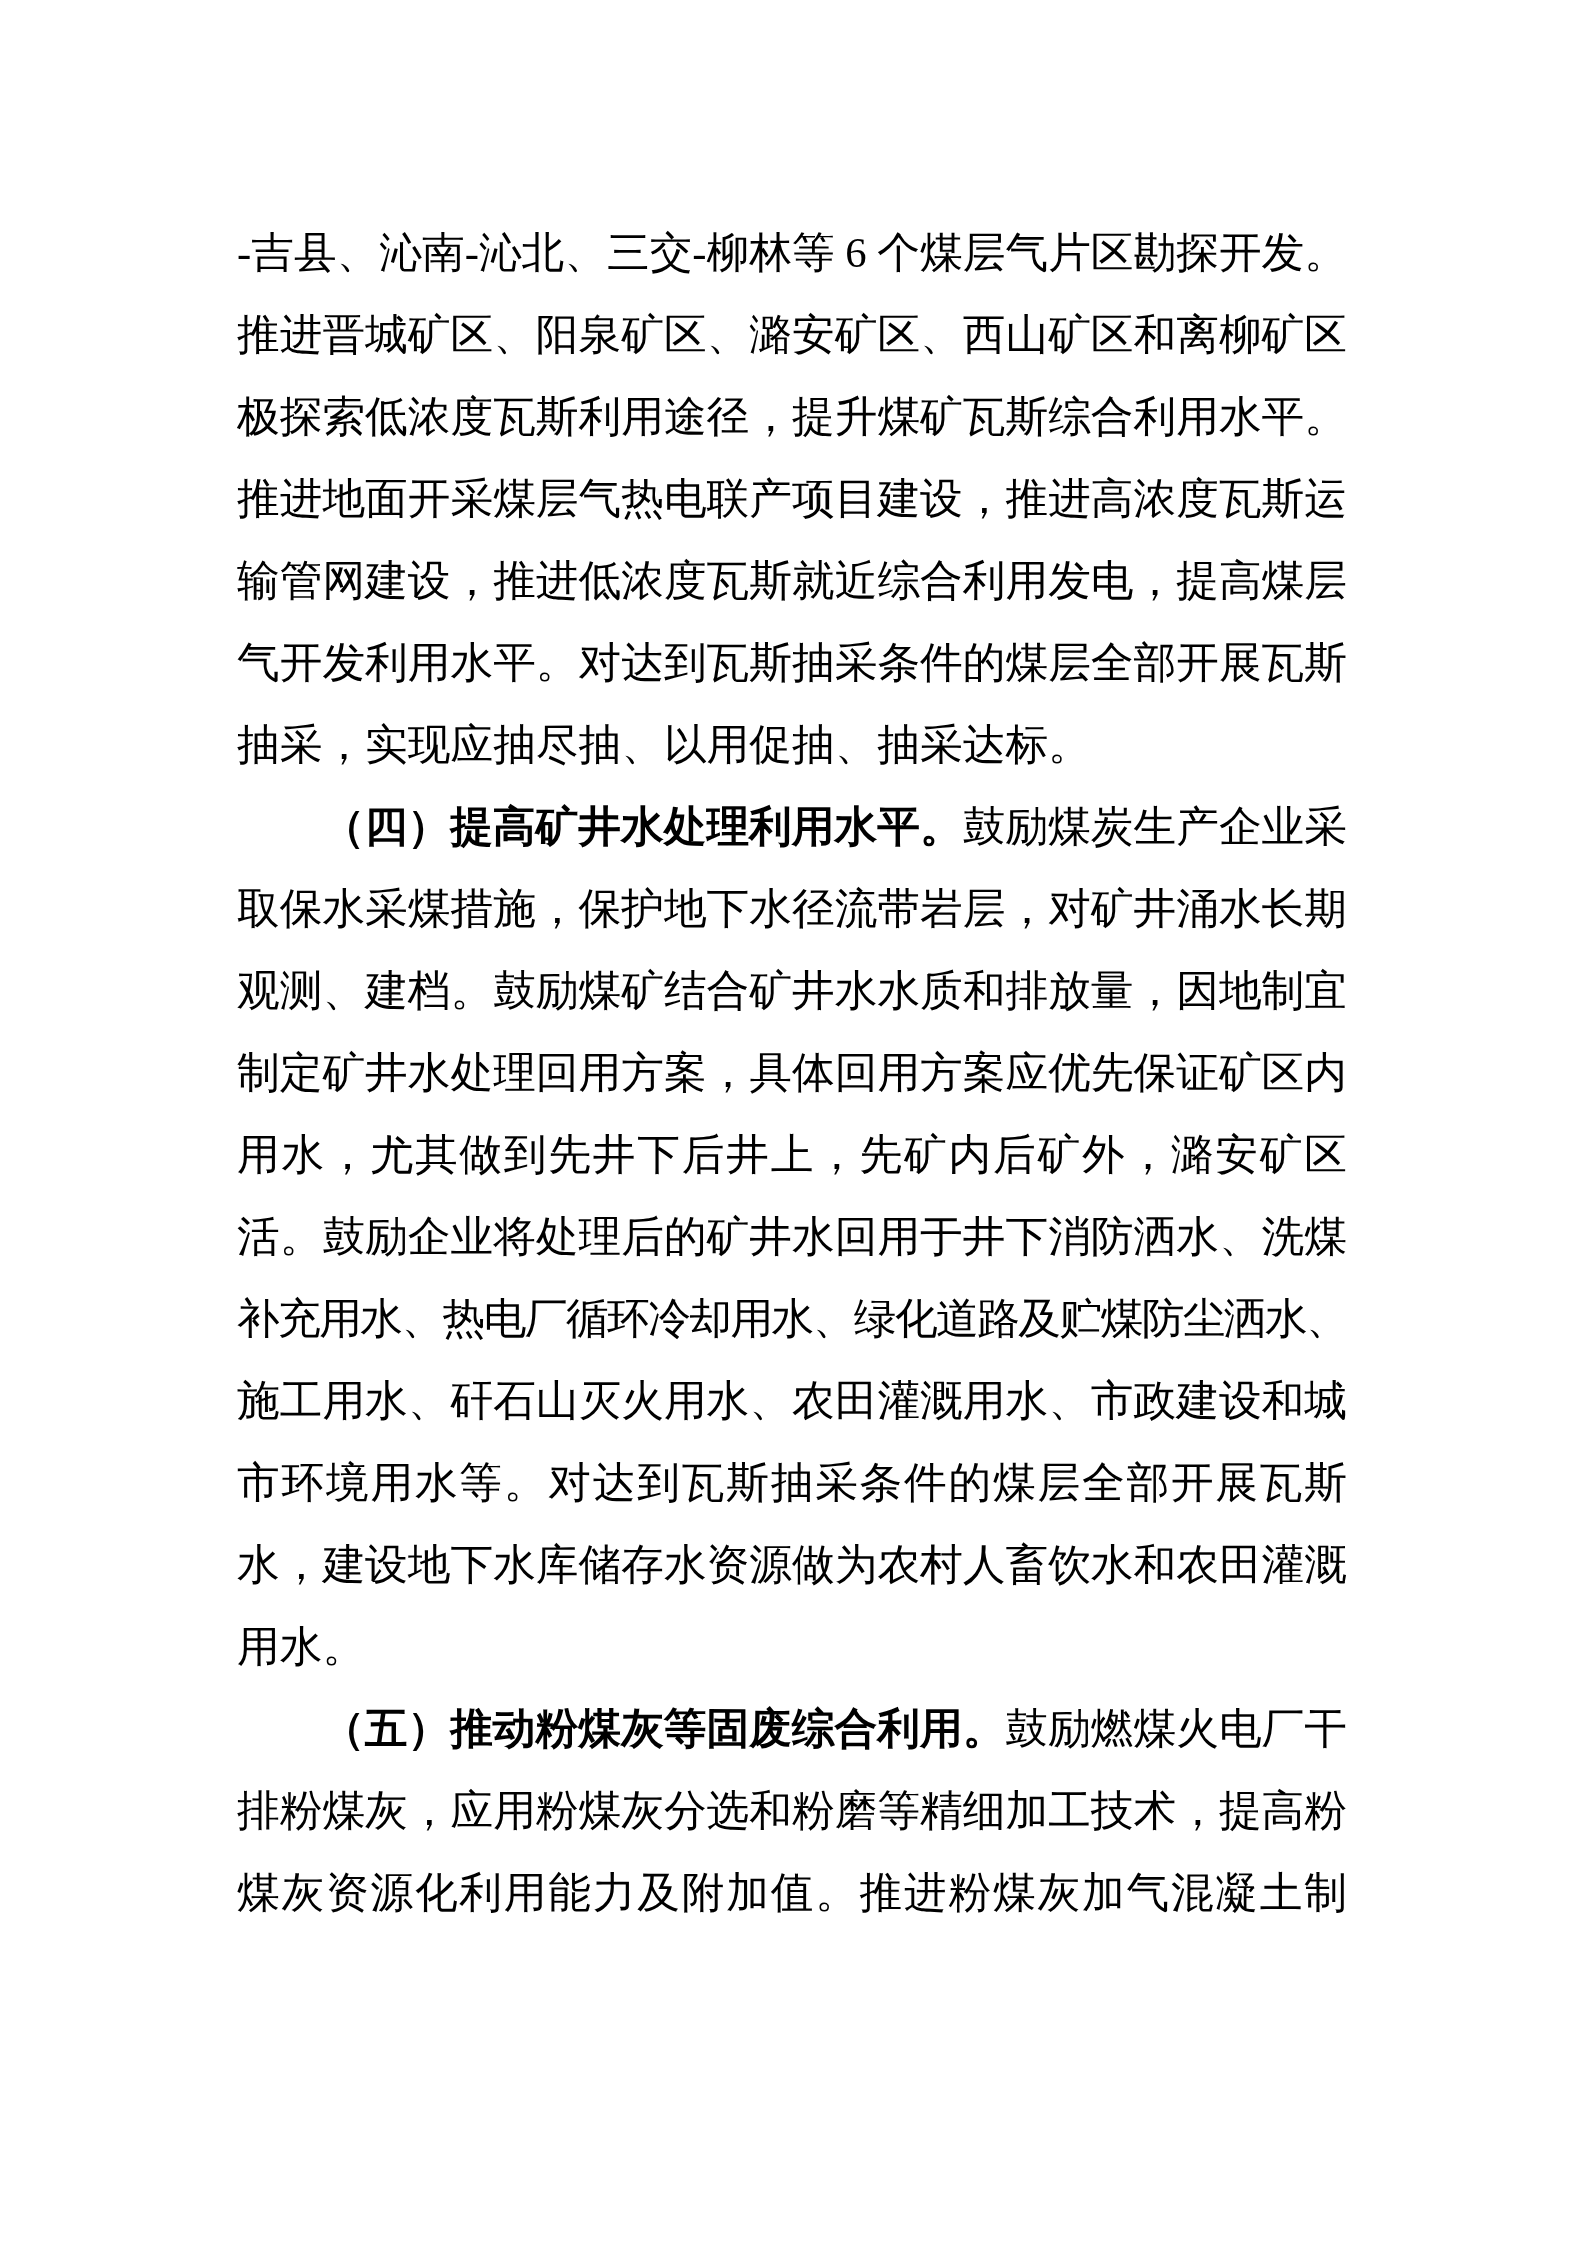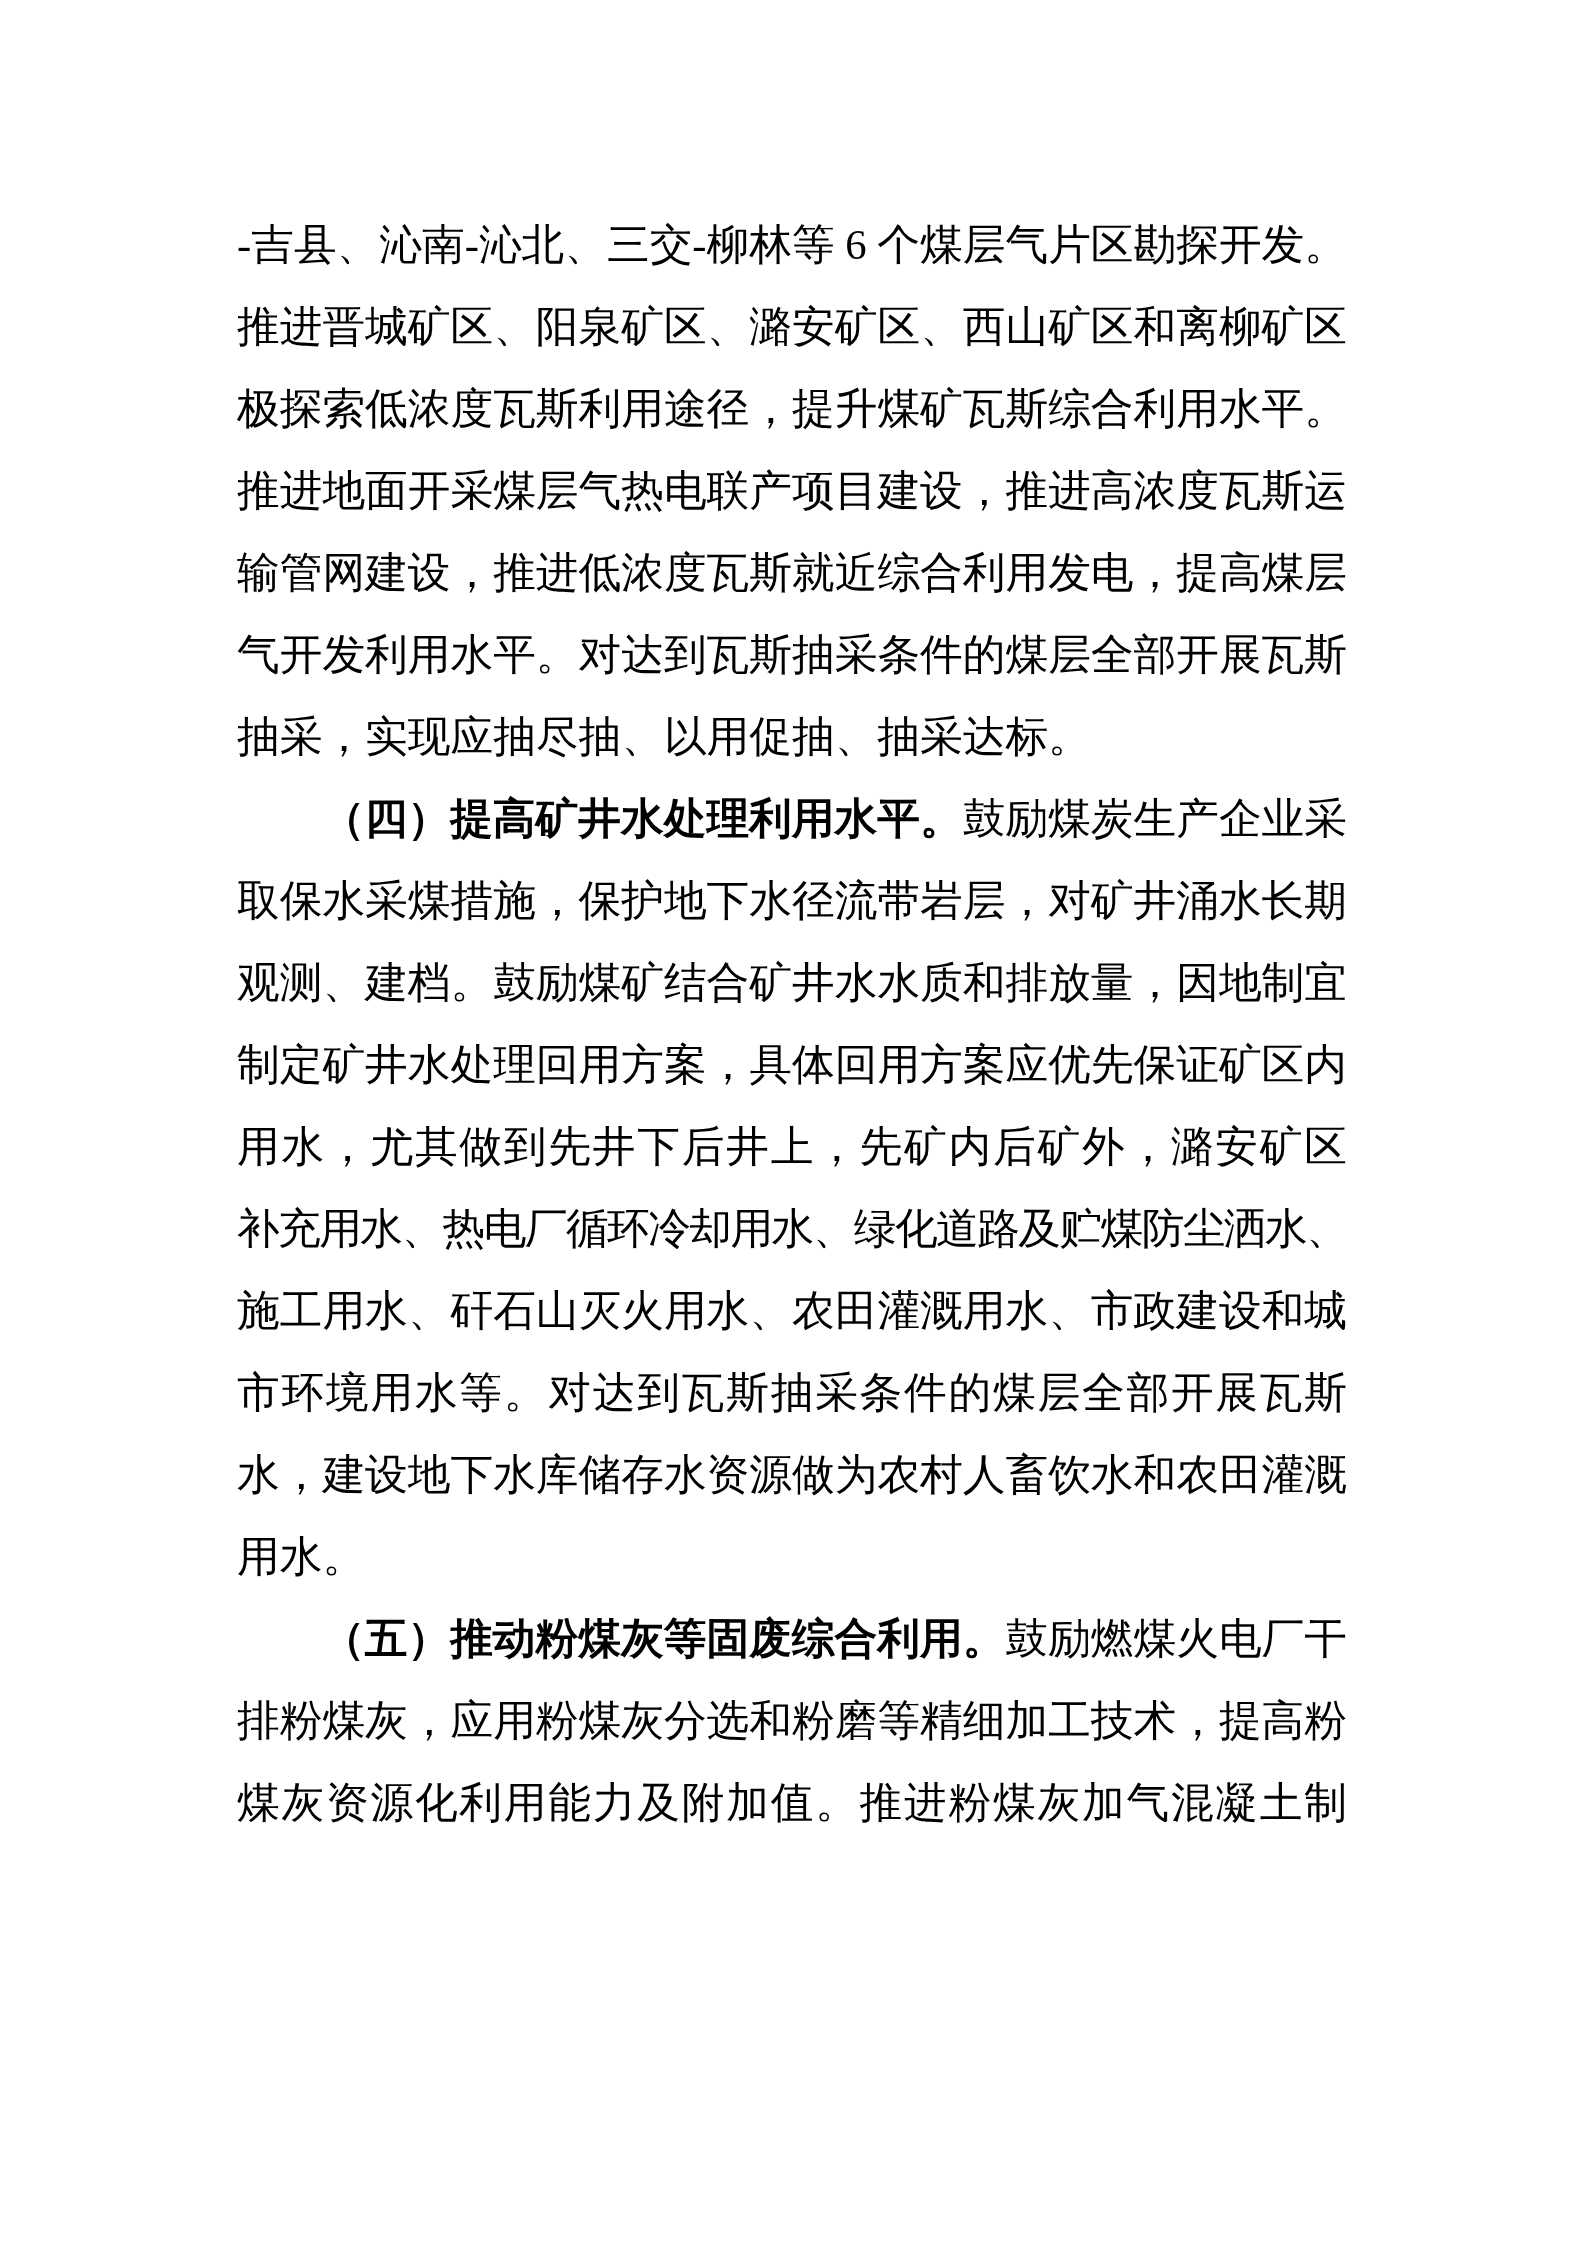--- a/index.html
+++ b/index.html
@@ -12,21 +12,21 @@
     width: 1587px;
     height: 2245px;
     background: #ffffff;
     overflow: hidden;
     font-family: "Liberation Serif", "DejaVu Serif", serif;
     color: #000000;
   }
   .doc-body {
     position: absolute;
     left: 237px;
-    top: 204px;
+    top: 212px;
     width: 1110px;
   }
   .paragraph {
     margin: 0;
     padding: 0;
   }
   .line {
     height: 82px;
     line-height: 82px;
     font-size: 42.7px;
@@ -65,20 +65,21 @@
         <div class="line"><span class="run">输管网建设，推进低浓度瓦斯就近综合利用发电，提高煤层</span></div>
         <div class="line"><span class="run">气开发利用水平。对达到瓦斯抽采条件的煤层全部开展瓦斯</span></div>
         <div class="line para-end"><span class="run">抽采，实现应抽尽抽、以用促抽、抽采达标。</span></div>
       </div>
       <div class="paragraph">
         <div class="line indent"><span class="run bold">（四）提高矿井水处理利用水平。</span><span class="run">鼓励煤炭生产企业采</span></div>
         <div class="line"><span class="run">取保水采煤措施，保护地下水径流带岩层，对矿井涌水长期</span></div>
         <div class="line"><span class="run">观测、建档。鼓励煤矿结合矿井水水质和排放量，因地制宜</span></div>
         <div class="line"><span class="run">制定矿井水处理回用方案，具体回用方案应优先保证矿区内</span></div>
         <div class="line"><span class="run">用水，尤其做到先井下后井上，先矿内后矿外，潞安矿区</span></div>
+        <div class="line"><span class="run">活。鼓励企业将处理后的矿井水回用于井下消防洒水、洗煤</span></div>
         <div class="line compressed"><span class="run">补充用水、热电厂循环冷却用水、绿化道路及贮煤防尘洒水、</span></div>
         <div class="line"><span class="run">施工用水、矸石山灭火用水、农田灌溉用水、市政建设和城</span></div>
         <div class="line"><span class="run">市环境用水等。对达到瓦斯抽采条件的煤层全部开展瓦斯</span></div>
         <div class="line"><span class="run">水，建设地下水库储存水资源做为农村人畜饮水和农田灌溉</span></div>
         <div class="line para-end"><span class="run">用水。</span></div>
       </div>
       <div class="paragraph">
         <div class="line indent"><span class="run bold">（五）推动粉煤灰等固废综合利用。</span><span class="run">鼓励燃煤火电厂干</span></div>
         <div class="line"><span class="run">排粉煤灰，应用粉煤灰分选和粉磨等精细加工技术，提高粉</span></div>
         <div class="line"><span class="run">煤灰资源化利用能力及附加值。推进粉煤灰加气混凝土制</span></div>

